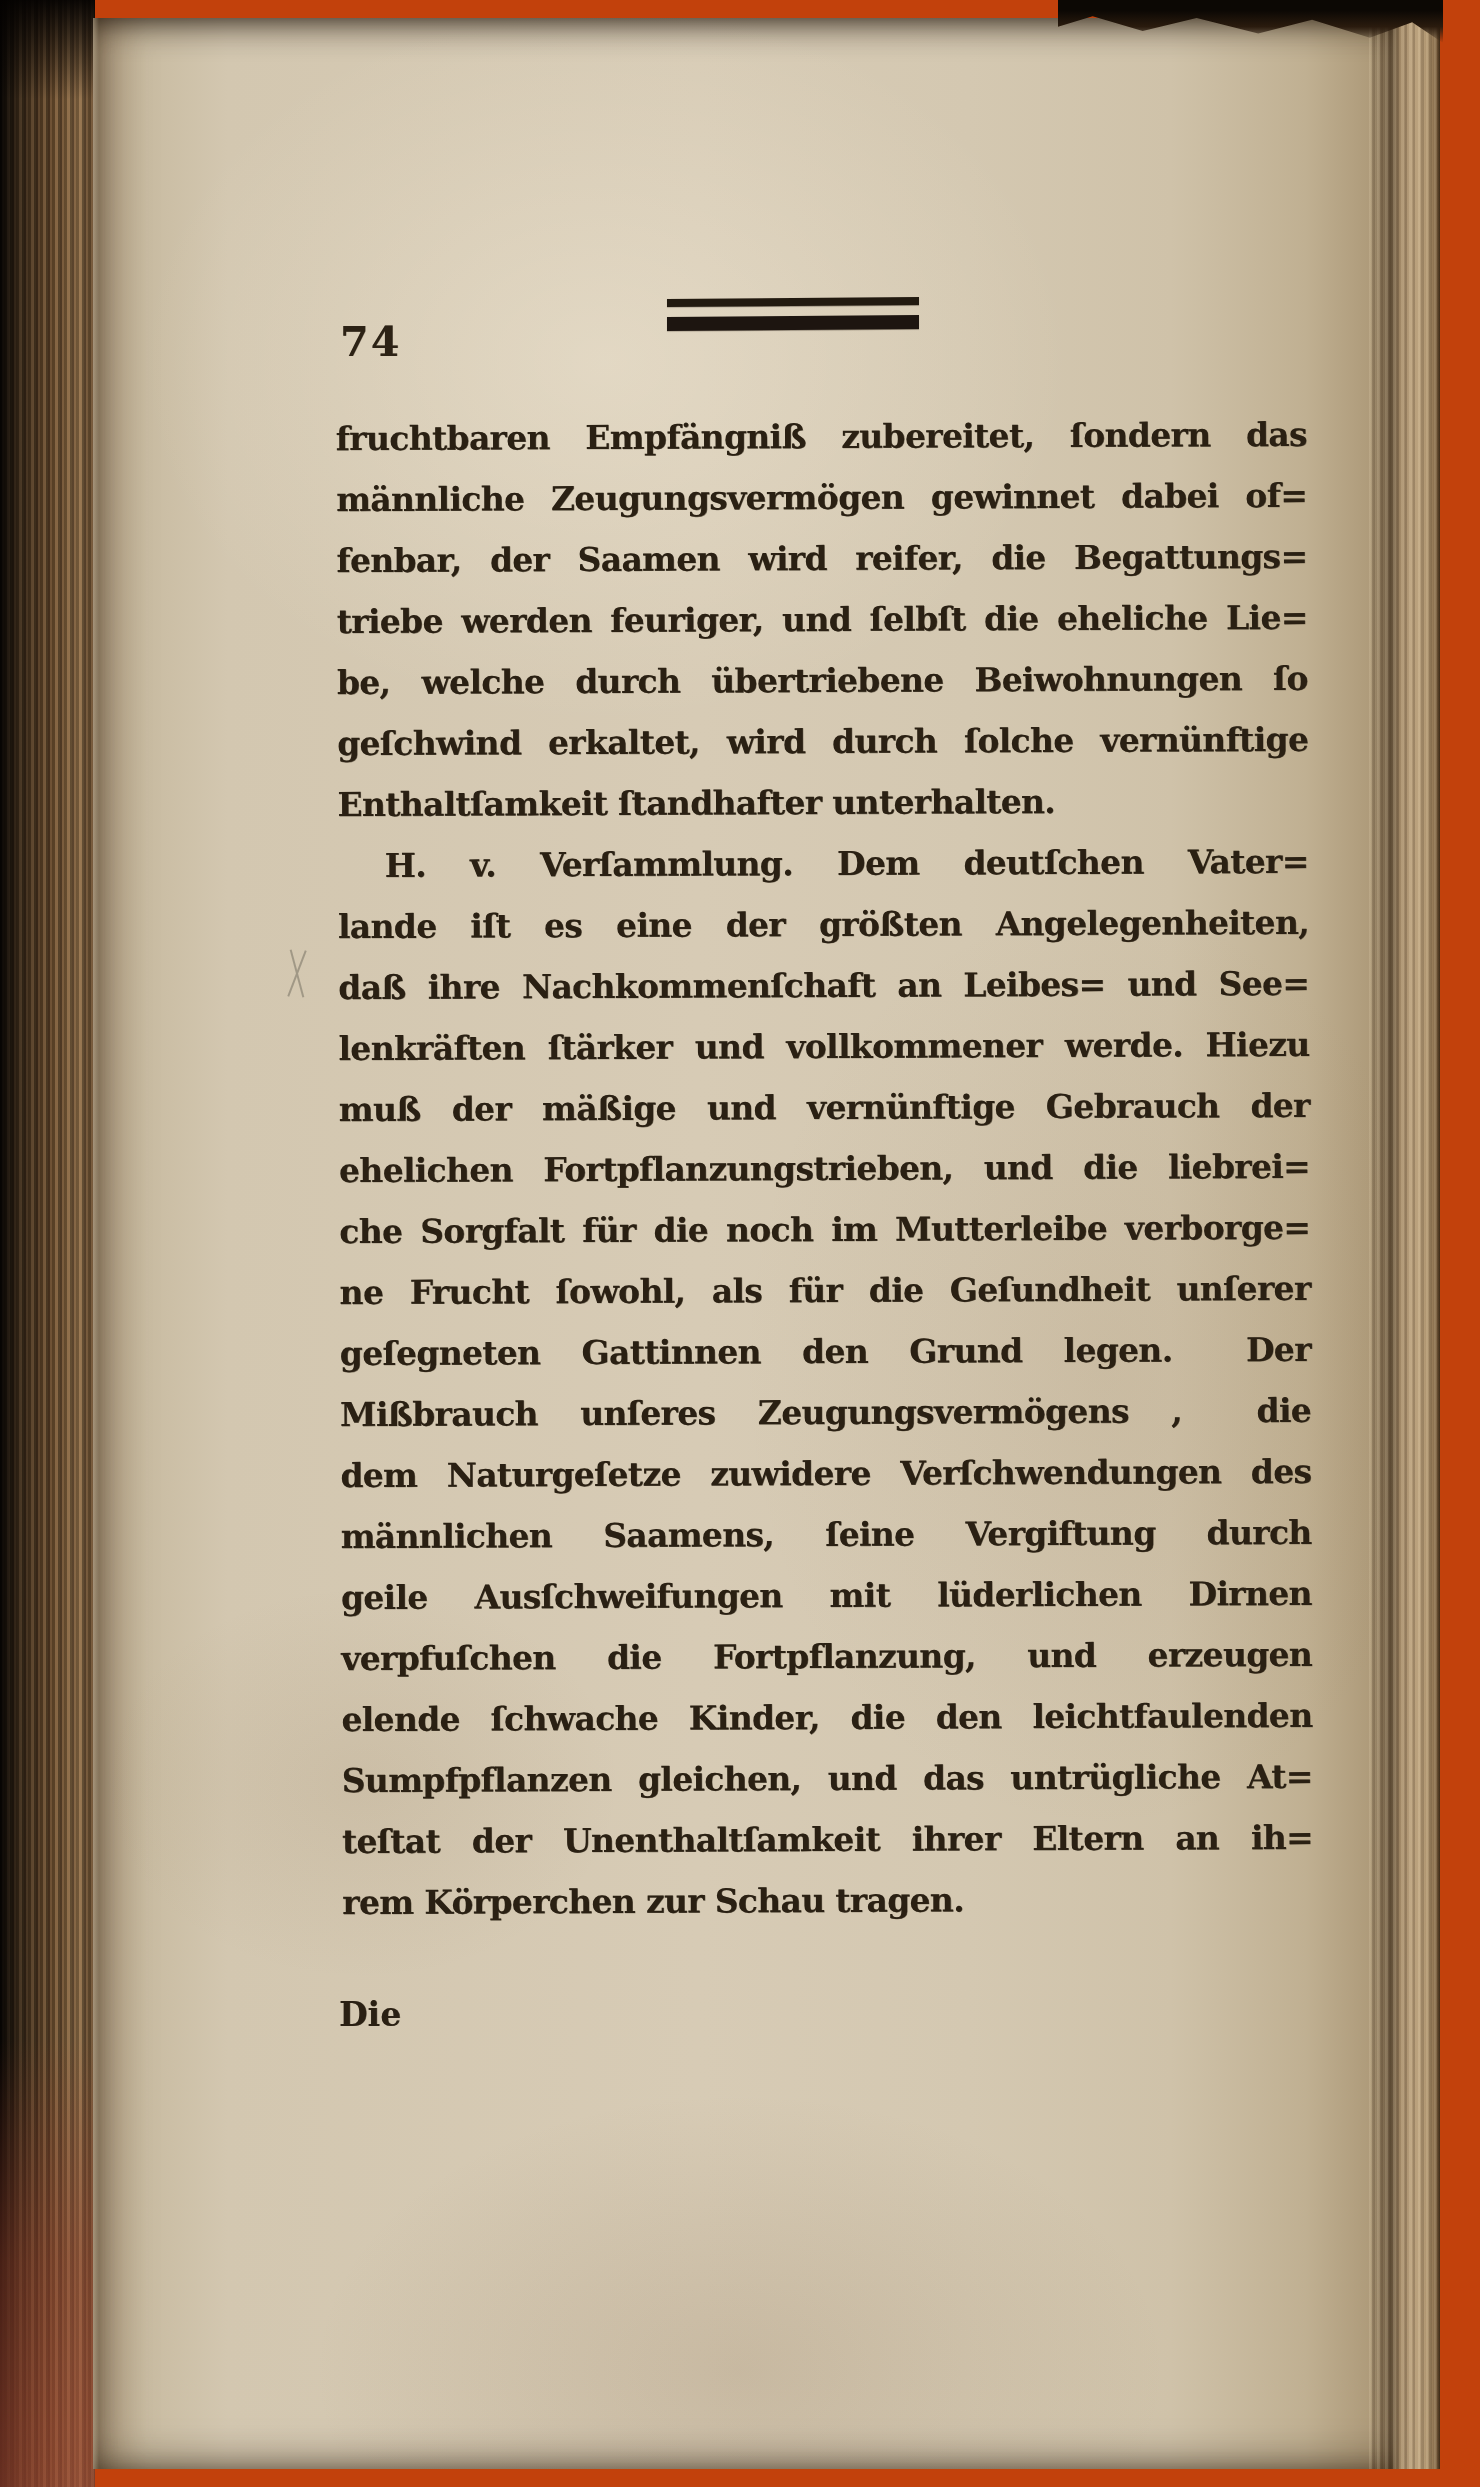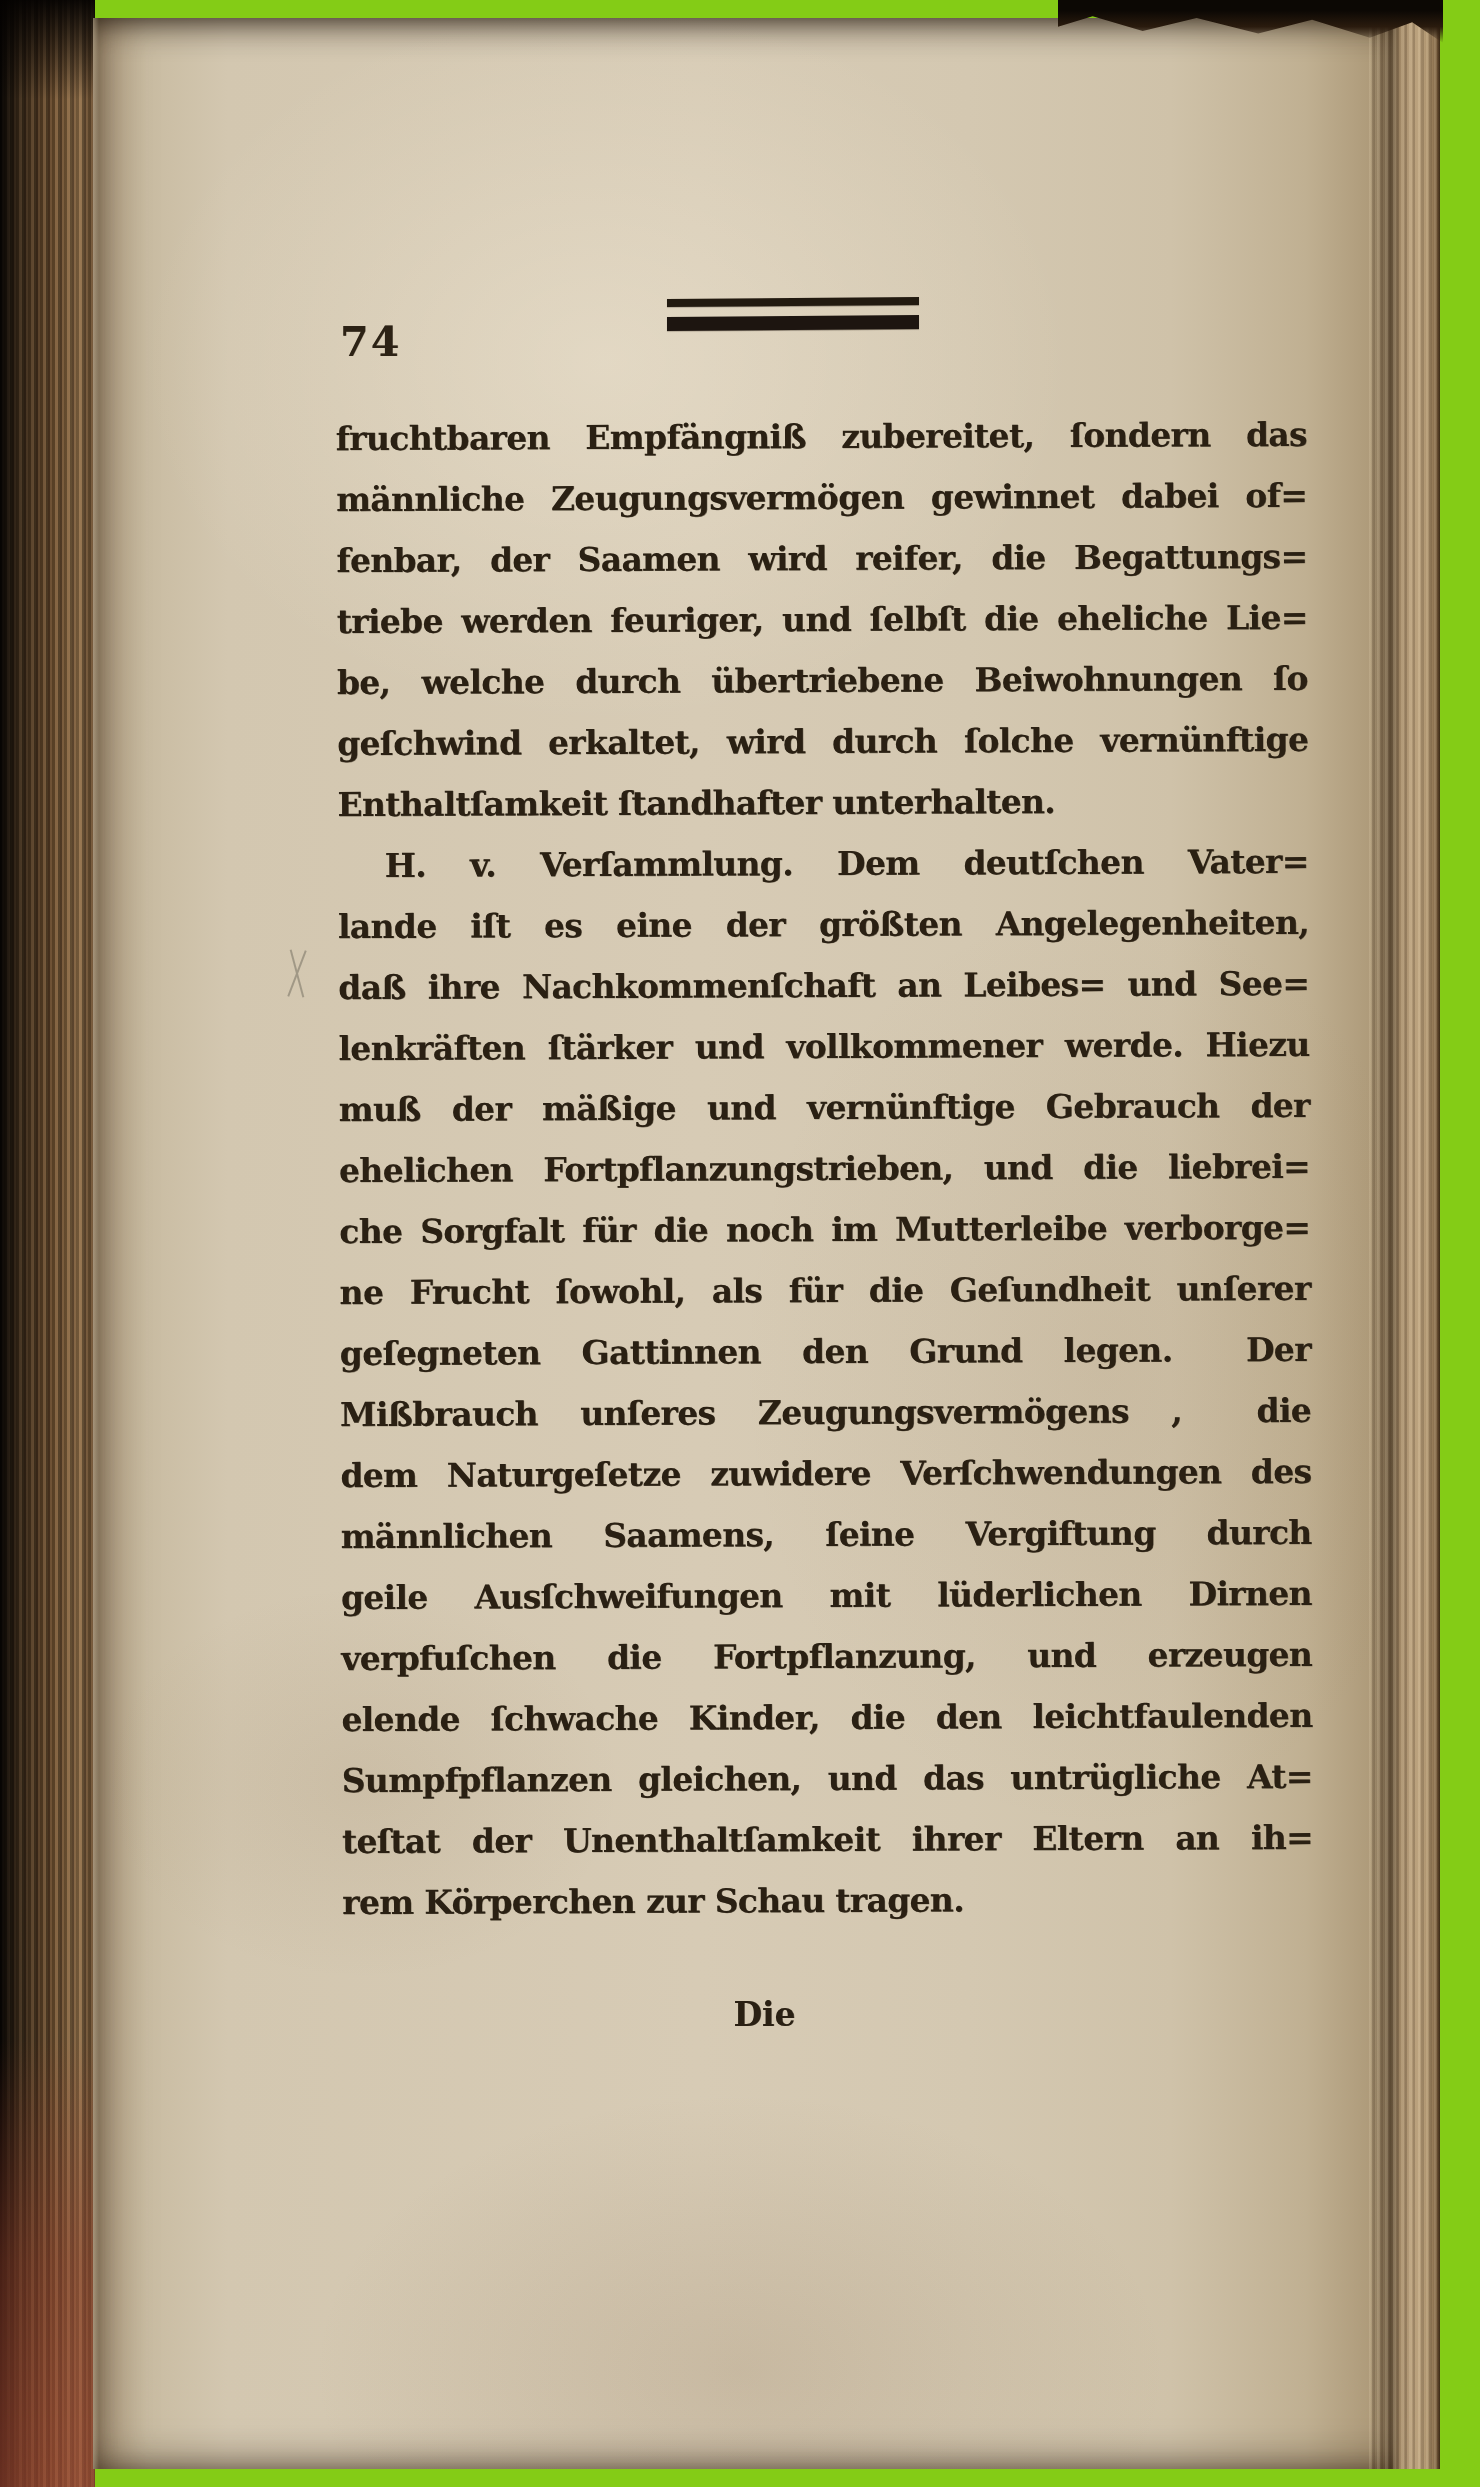--- a/index.html
+++ b/index.html
@@ -1,16 +1,16 @@
 <!DOCTYPE html>
 <html style="font-size:12px"><head>
 <meta charset="utf-8">
 <style>
   html,body{margin:0;padding:0;background:#0b0805;}
-  .scene{position:relative;width:1480px;height:2487px;background:#84cc16;overflow:hidden;
+  .scene{position:relative;width:1480px;height:2487px;background:#c2410c;overflow:hidden;
          font-family:"DejaVu Serif", serif;}
 
   
   .spine{position:absolute;left:0;top:0;width:95px;height:2487px;
     background:
       linear-gradient(180deg, rgba(4,2,1,0.95) 0%, rgba(4,2,1,0) 4%),
       linear-gradient(180deg, rgba(0,0,0,0) 82%, rgba(148,64,44,0.45) 91%, rgba(162,72,50,0.62) 100%),
       linear-gradient(90deg, rgba(0,0,0,0.92) 0%, rgba(0,0,0,0.5) 20%, rgba(0,0,0,0.08) 55%, rgba(255,228,180,0.12) 84%, rgba(0,0,0,0.2) 100%),
       repeating-linear-gradient(90deg,#4c3520 0 2.2px,#7a5a3a 2.2px 4.4px,#5e4428 4.4px 6.7px,#8c6a46 6.7px 9.6px,#564027 9.6px 12px);
   }
@@ -56,21 +56,21 @@
   
   .text-block{position:absolute;left:246px;top:388px;width:971px;color:#2a2013;
     font-size:33px;font-weight:bold;letter-spacing:-0.7px;transform:rotate(-0.25deg);}
   .line{height:61px;line-height:61px;text-align:justify;text-align-last:justify;overflow:visible;
     text-shadow:0.5px 0.3px 0.6px rgba(42,32,19,0.55);}
   .line.last{text-align-last:left;}
   .line.indent{padding-left:47px;}
 
   
   .catchword{position:absolute;left:246px;top:1977px;width:971px;box-sizing:border-box;
-    padding-right:120px;text-align:center;font-size:33px;font-weight:bold;color:#2a2013;
+    padding-right:120px;text-align:left;font-size:33px;font-weight:bold;color:#2a2013;
     text-shadow:0.5px 0.3px 0.6px rgba(42,32,19,0.55);}
 
   
   .pencil-x{position:absolute;left:186px;top:931px;width:34px;height:49px;opacity:0.5;}
   .pencil-x i{position:absolute;left:50%;top:0;width:2.2px;height:100%;background:#6f6a5c;display:block;}
   .pencil-x i:first-child{transform:rotate(21deg);}
   .pencil-x i:last-child{transform:rotate(-15deg);}
 </style>
 </head>
 <body>

